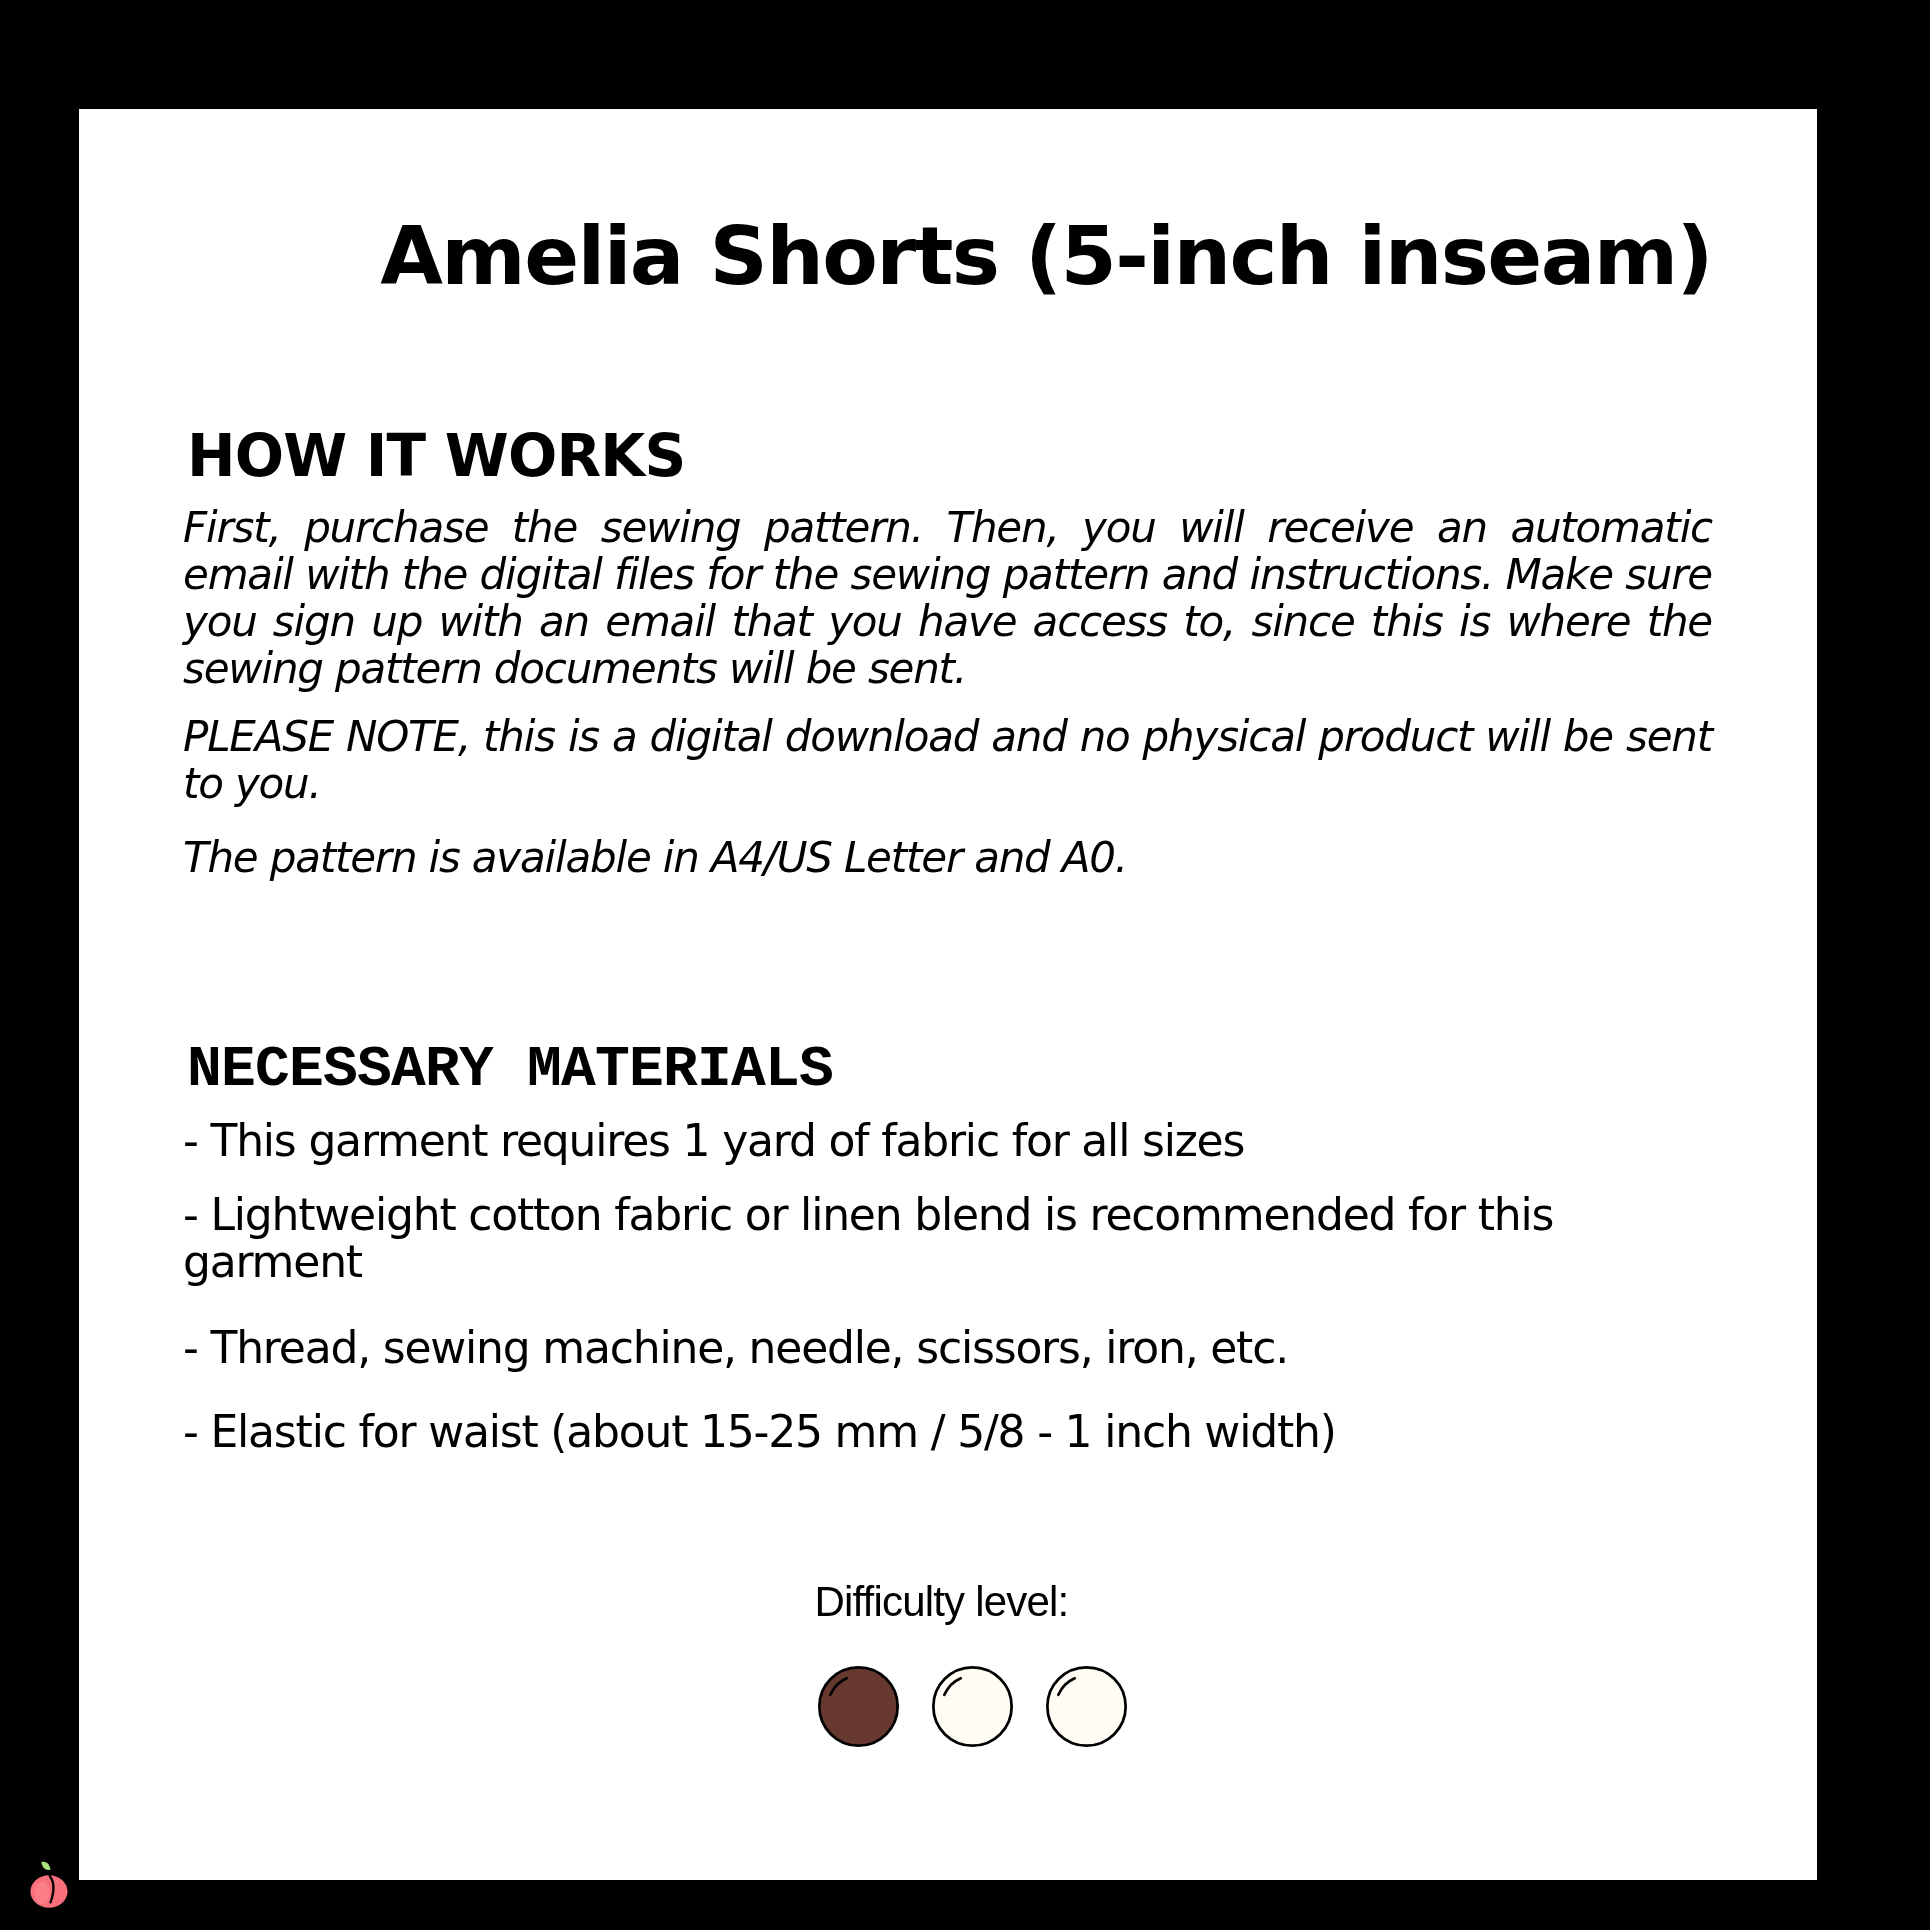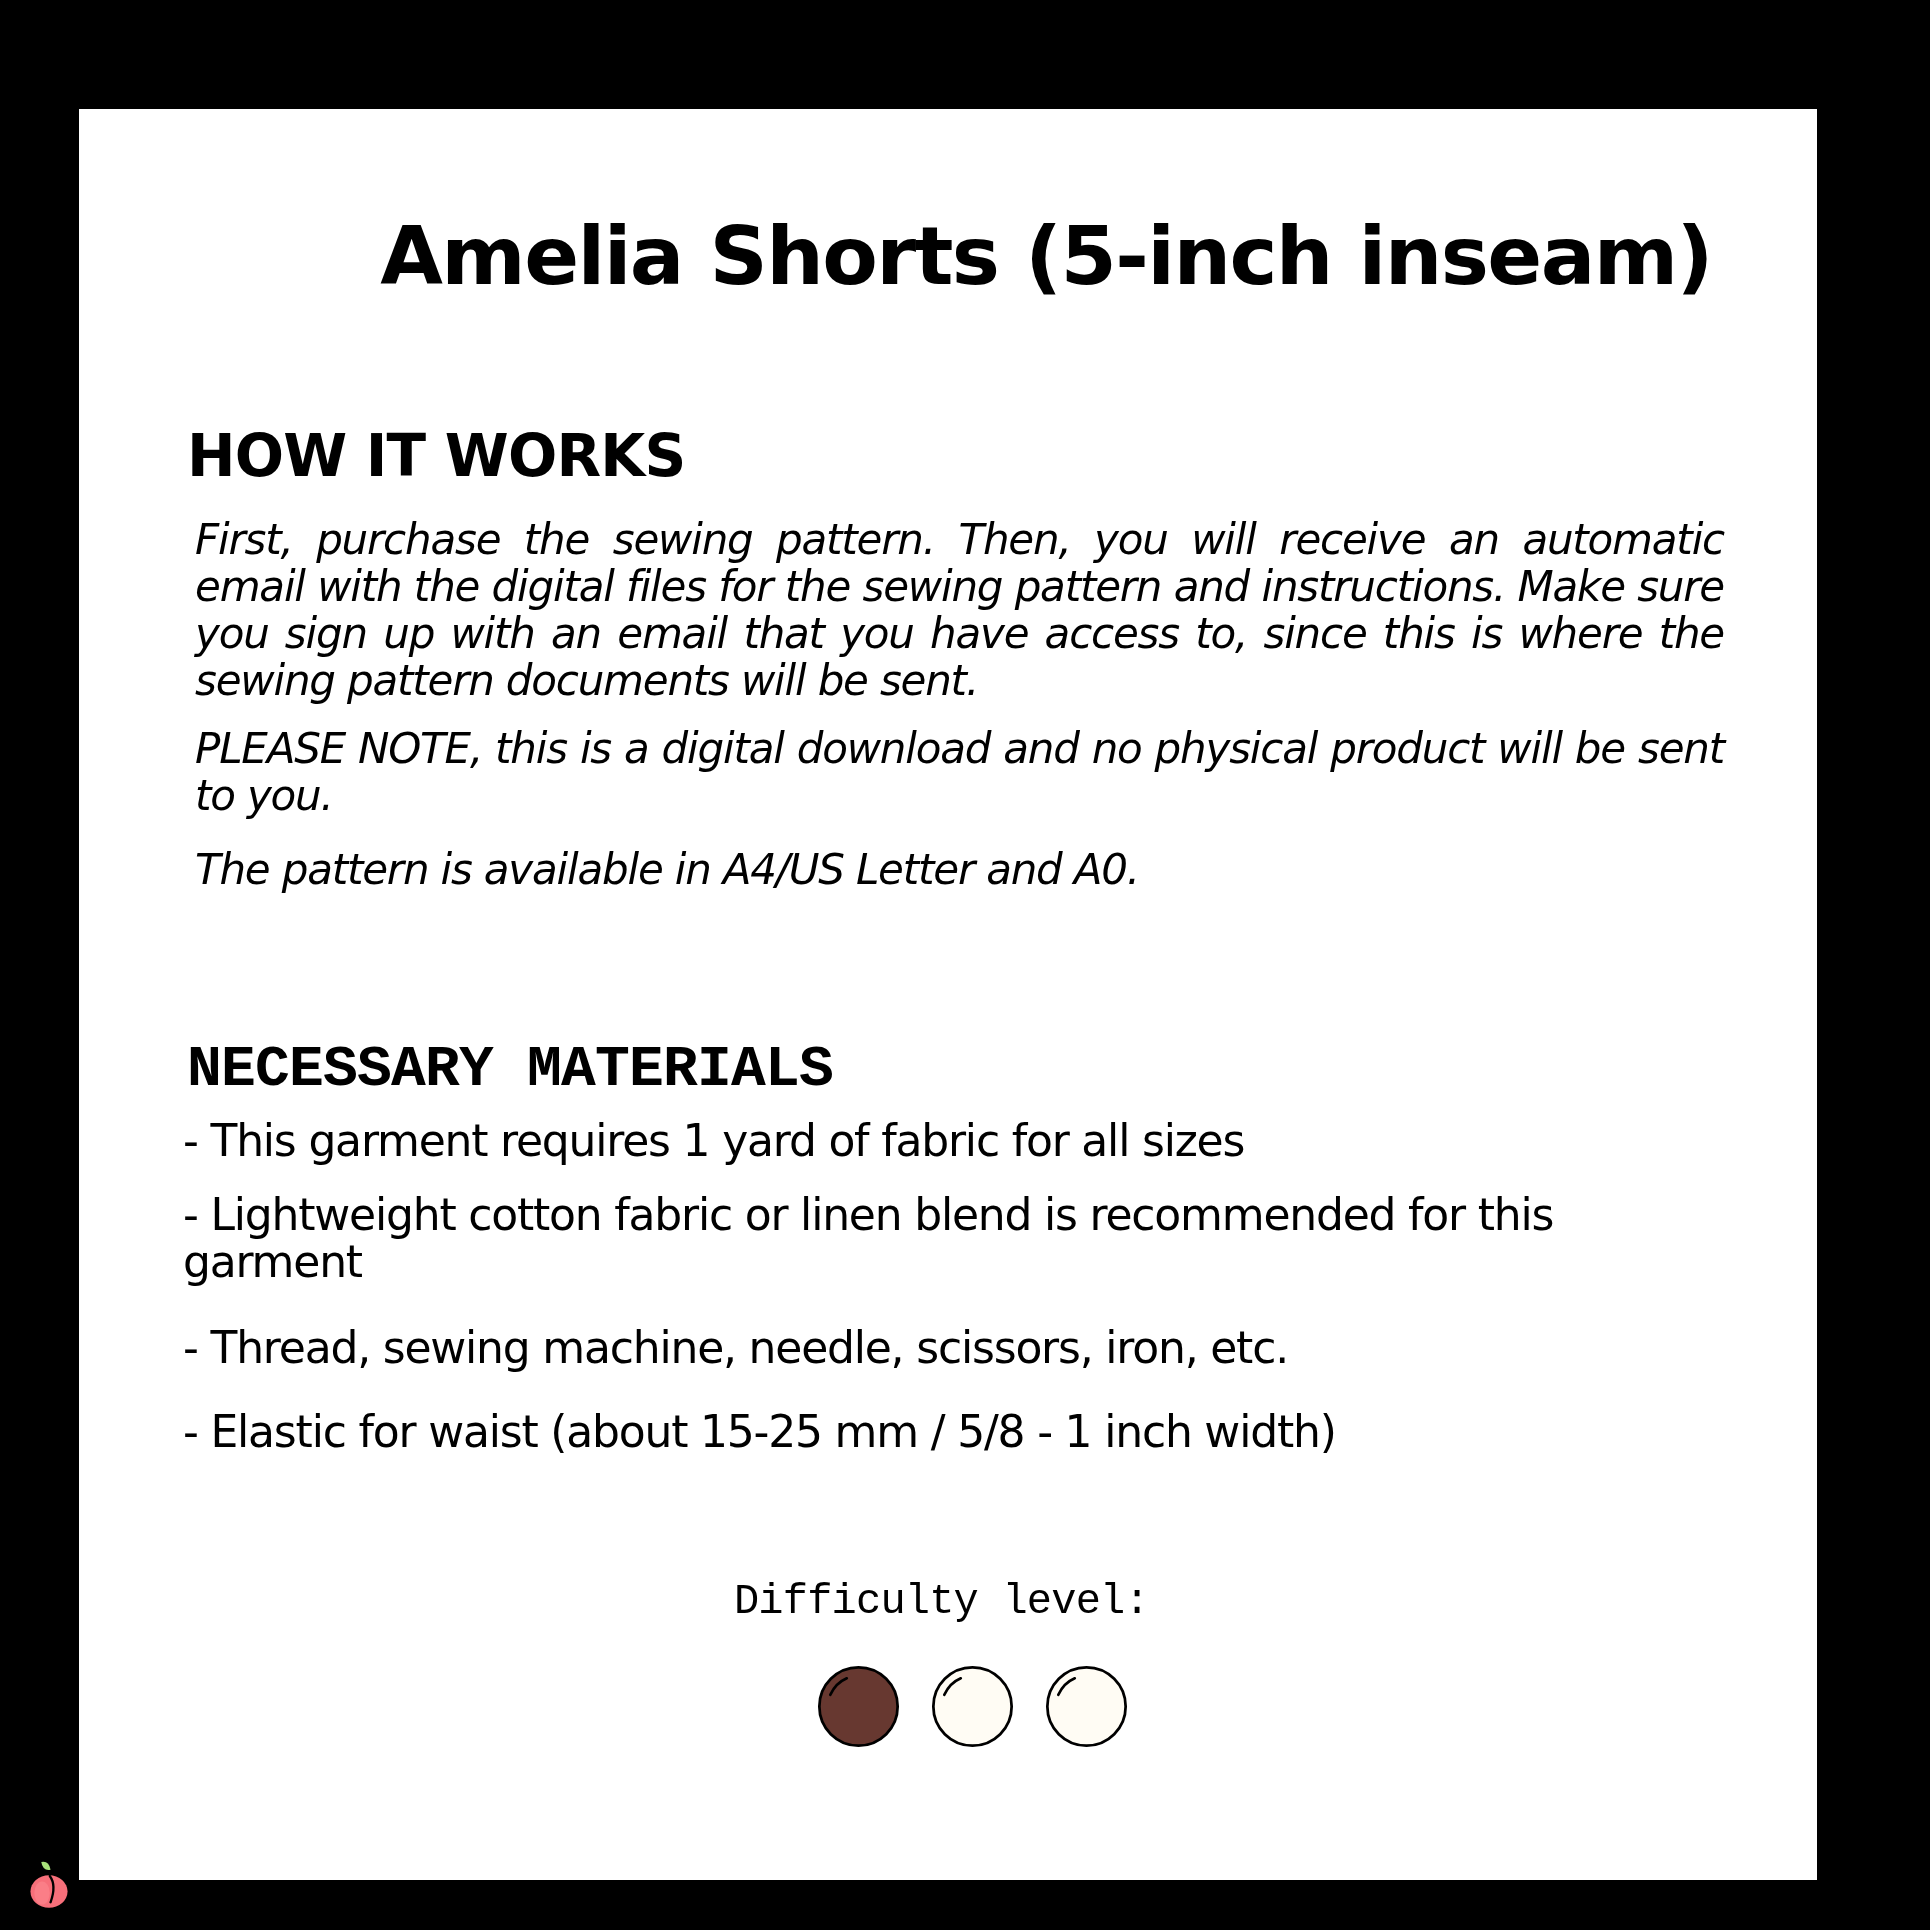--- a/index.html
+++ b/index.html
@@ -16,42 +16,42 @@
     letter-spacing:-1.6px; line-height:101px; color:#000; white-space:nowrap;
   }
   .heading {
     position:absolute; left:104px; margin:4px;
     font-family:"DejaVu Sans", sans-serif; font-weight:bold; font-size:58px;
     letter-spacing:-0.8px; line-height:70px; color:#000; white-space:nowrap;
   }
   .h-how { top:308px; }
   .h-mat { top:922px;font-family:Liberation Mono, monospace; }
   .body-text {
-    position:absolute; left:104px; width:1529px; margin:12px;
+    position:absolute; left:104px; width:1529px; margin:0;
     font-family:"DejaVu Sans", sans-serif; font-style:italic; font-size:42px;
     line-height:47px; color:#000; letter-spacing:-1.2px;
   }
   .p1 { top:395px; text-align:justify; text-align-last:left; }
   .p2 { top:604px; text-align:justify; text-align-last:left; }
   .p3 { top:725px; }
   .list { position:absolute; left:104px; top:1008px; width:1479px; margin:0; padding:0; list-style:none; }
   .list li {
     font-family:"DejaVu Sans", sans-serif; font-size:44px; line-height:47px; color:#000;
     letter-spacing:-1.2px; margin:0;
   }
   .list li .dash { font-style:normal; }
   .list li .txt { }
   .list li.i0 { margin-bottom:27px; }
   .list li.i1 { margin-bottom:39px; }
   .list li.i2 { margin-bottom:37px; }
   .difficulty {
     position:absolute; left:0; width:100%; top:1466px; text-align:center;
   }
   .difficulty-label {
-    display:inline-block; font-family:Liberation Mono, monospace; font-size:42px;
+    display:inline-block; font-family:Liberation Sans, sans-serif; font-size:42px;
     line-height:54px; color:#000; letter-spacing:-0.8px; margin-left:-13.2px;
   }
   .dots {
     position:absolute; top:1556px; left:738px; display:flex; gap:31px;
   }
   .dot { width:83px; height:83px; display:block; }
   .peach { position:absolute; left:26.5px; top:1859px; width:44px; height:51px; }
 </style>
 </head>
 <body>

